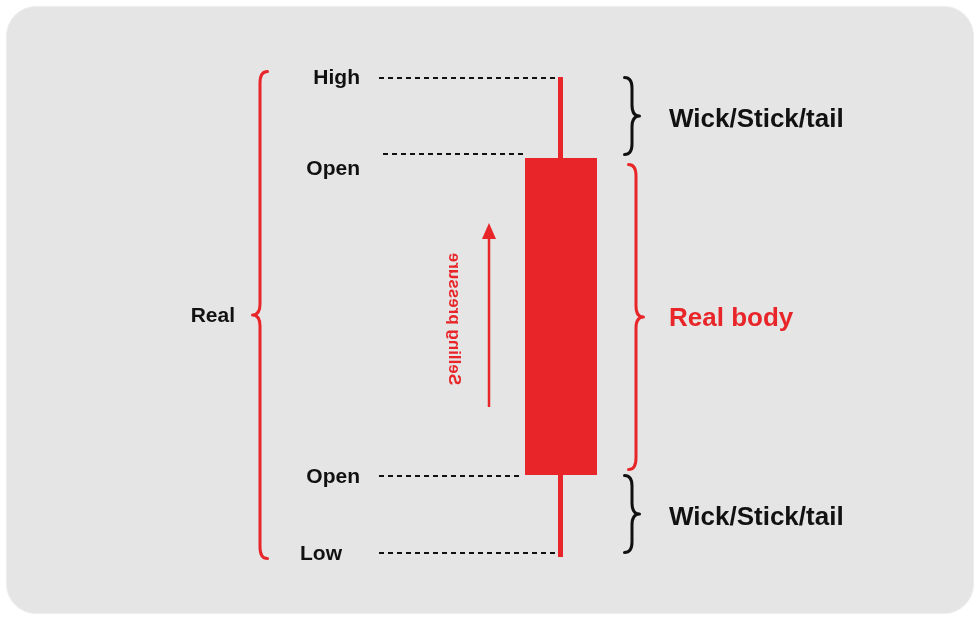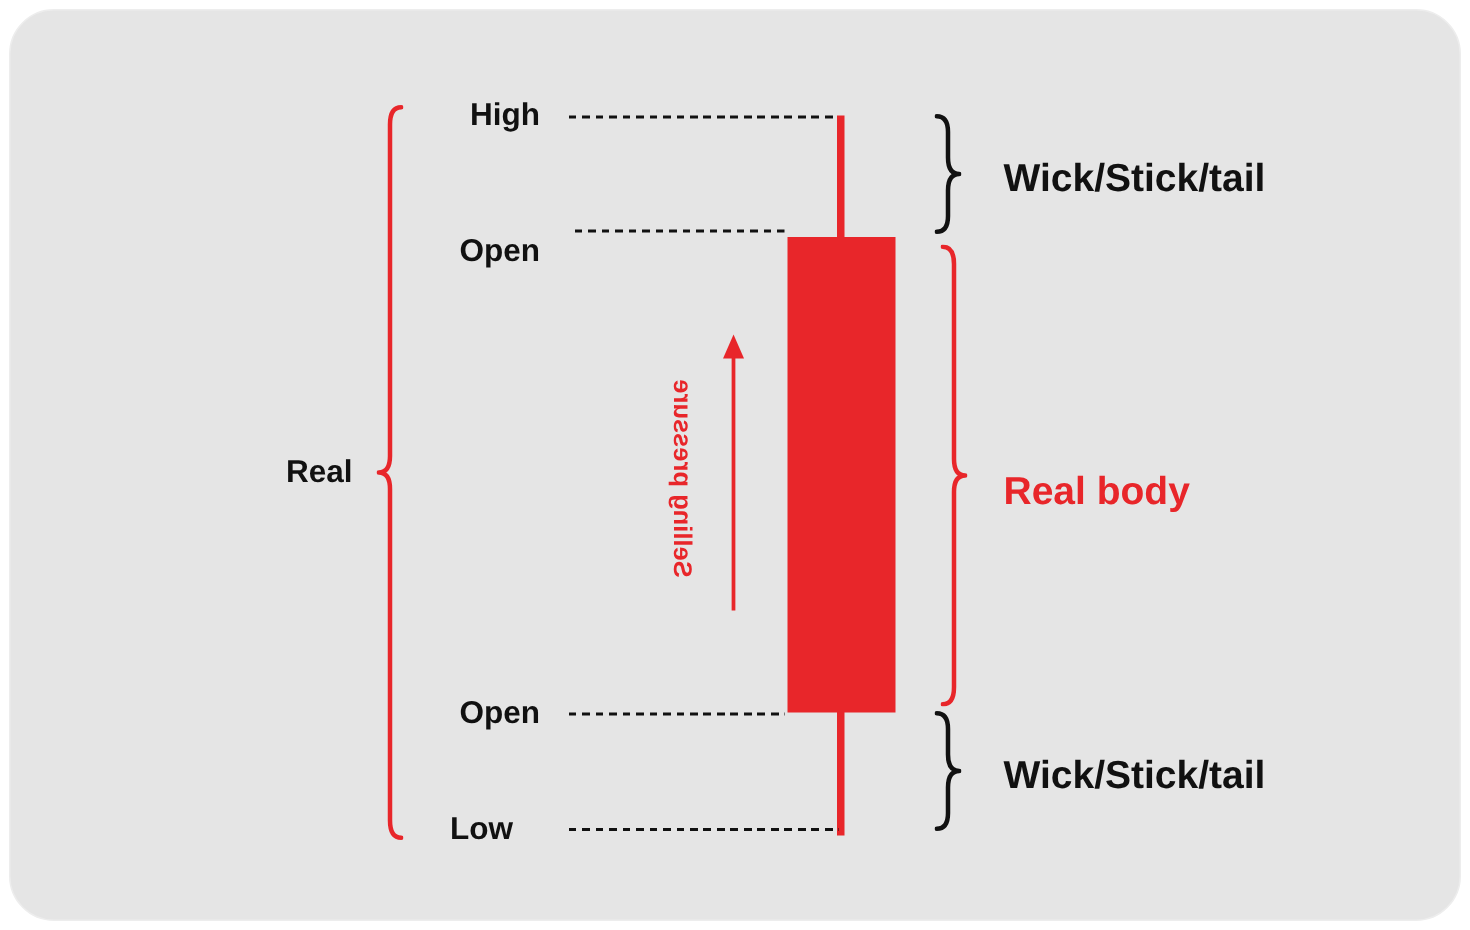--- a/index.html
+++ b/index.html
@@ -65,21 +65,21 @@
   <div class="range-label">Real</div>
 
   <svg class="brace black" style="left:616px;top:69px;" width="18" height="80" viewBox="0 0 18 80">
     <path d="M1.5,1.5 Q9,1.5 9,12 L9,29 Q9,40 16.5,40 Q9,40 9,51 L9,68 Q9,78.5 1.5,78.5"></path>
   </svg>
   <div class="note" style="left:662px;top:99px;">Wick/Stick/tail</div>
 
   <svg class="brace red" style="left:620px;top:156px;" width="18" height="308" viewBox="0 0 18 308">
     <path d="M1.5,1.5 Q9,1.5 9,13 L9,143 Q9,154 16.5,154 Q9,154 9,165 L9,295 Q9,306.5 1.5,306.5"></path>
   </svg>
-  <div class="note red" style="left:662px;top:298px;margin-top:10px;">Real body</div>
+  <div class="note red" style="left:662px;top:298px;">Real body</div>
 
   <svg class="brace black" style="left:616px;top:467px;" width="18" height="80" viewBox="0 0 18 80">
     <path d="M1.5,1.5 Q9,1.5 9,12 L9,29 Q9,40 16.5,40 Q9,40 9,51 L9,68 Q9,78.5 1.5,78.5"></path>
   </svg>
   <div class="note" style="left:662px;top:497px;">Wick/Stick/tail</div>
 
   <svg class="arrow" width="24" height="190" viewBox="0 0 24 190">
     <line x1="12" y1="186" x2="12" y2="16" stroke="#e8262a" stroke-width="2.5"></line>
     <path d="M12,2 L5,18 L19,18 Z" fill="#e8262a"></path>
   </svg>

